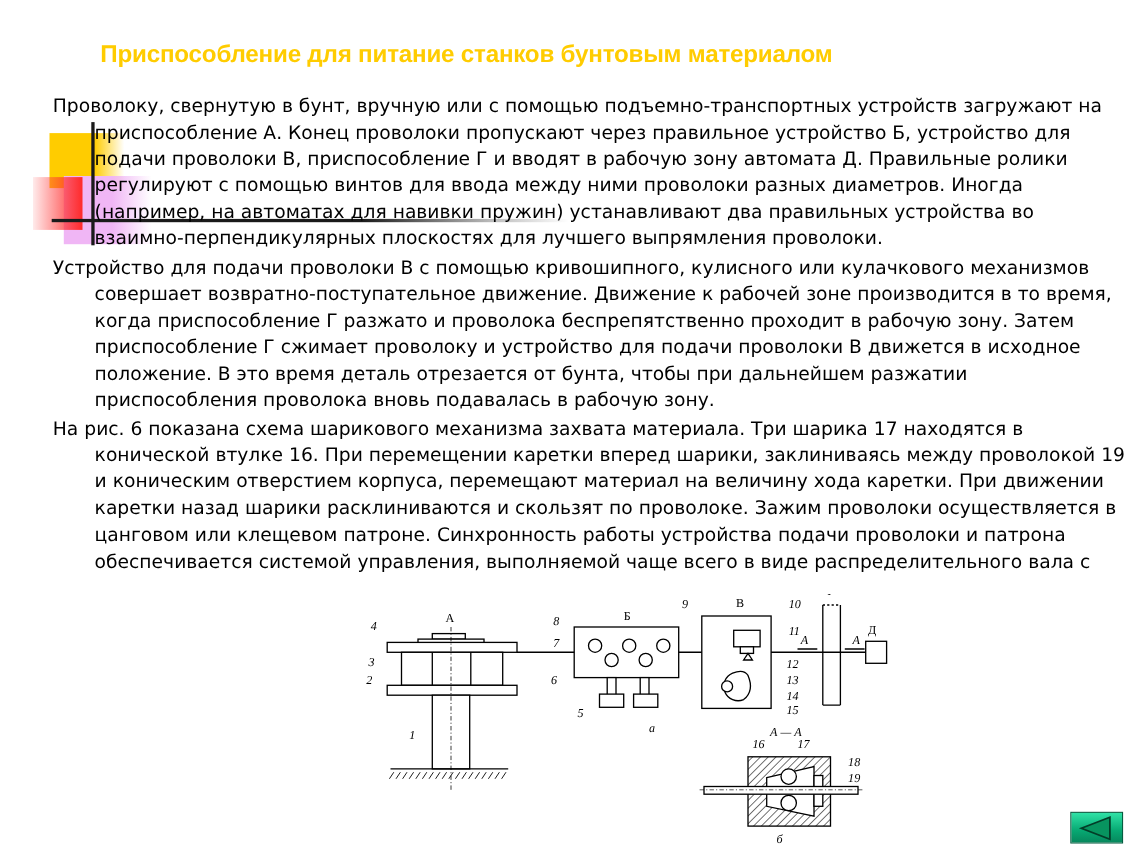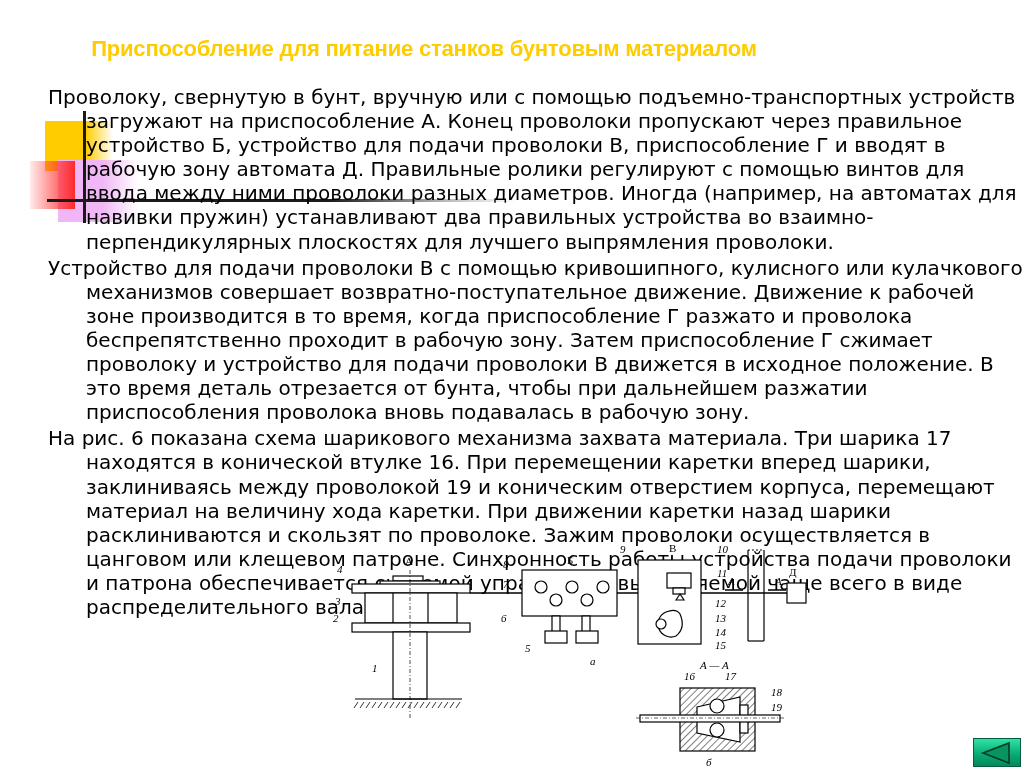--- a/index.html
+++ b/index.html
@@ -18,21 +18,21 @@
     }
     .deco { position: absolute; }
     .deco-yellow2 { left: 45px; top: 121px; width: 68px; height: 50px; background: linear-gradient(to right, #ffcc00 60%, rgba(255,230,150,0) 100%); }
     .deco-pink { left: 58px; top: 160px; width: 80px; height: 62px; background: linear-gradient(to right, #f0b6f5 55%, rgba(240,182,245,0) 100%); }
     .deco-red { left: 30px; top: 161px; width: 45px; height: 48px; background: linear-gradient(to left, #ff2a2a, rgba(255,120,120,0.15)); }
     .deco-vline { left: 83px; top: 111px; width: 3px; height: 112px; background: #1a1a1a; }
     .deco-hline { left: 47px; top: 199px; width: 470px; height: 3px; background: linear-gradient(to right, #1a1a1a 60%, rgba(120,120,120,0.5) 85%, rgba(200,200,200,0)); }
 
     .content {
       position: absolute; left: 48px; top: 85px; width: 975px;
-      font-size: 20px; line-height: 24.1px; color: #000;
+      font-size: 17px; line-height: 24.1px; color: #000;
     }
     .para {
       margin: 0 0 2px 0;
       padding-left: 38px; text-indent: -38px;
     }
     .figure { position: absolute; left: 320px; top: 540px; width: 520px; height: 227px; }
     .figure svg { width: 100%; height: 100%; }
     .nav-back {
       position: absolute; left: 973px; top: 738px; width: 48px; height: 29px;
       background: linear-gradient(to bottom, #2fe2a6, #07a872 60%, #06875c);

